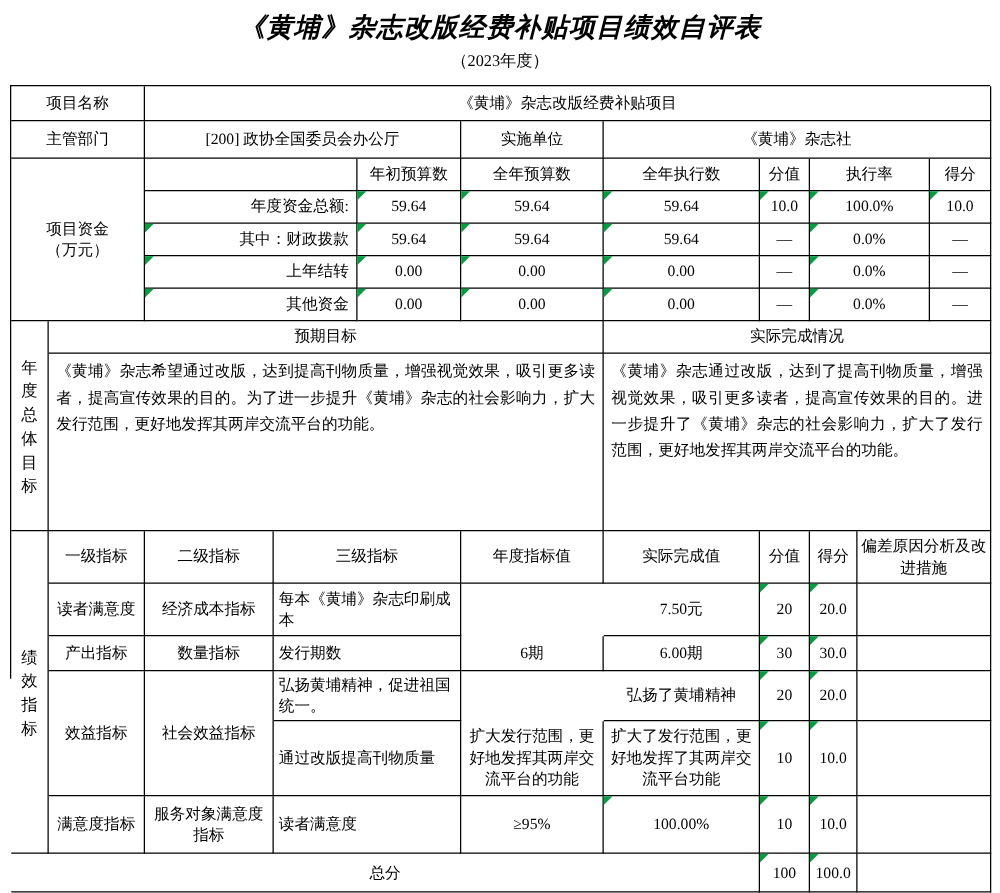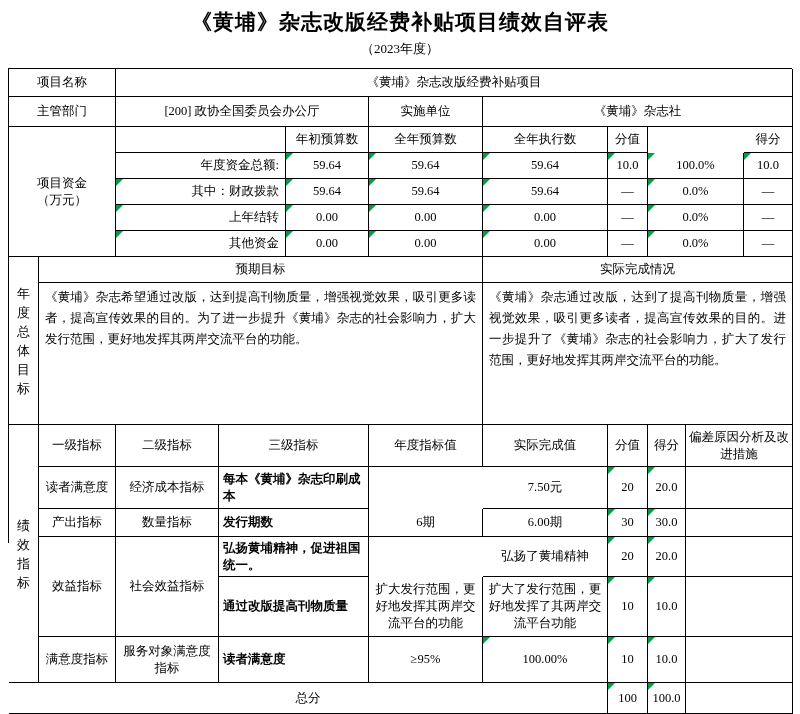--- a/index.html
+++ b/index.html
@@ -1,34 +1,34 @@
 <!DOCTYPE html>
 <html><head>
 <meta charset="utf-8">
 <style>
   * { margin:0; padding:0; box-sizing:border-box; }
   html,body { width:800px; height:714px; background:#ffffff; overflow:hidden; }
   body { font-family:"Liberation Serif", serif; color:#000; }
 
   .page-title { margin-top:8px; text-align:center; font-family:"Liberation Sans", sans-serif;
-                font-weight:bold; font-size:21px; letter-spacing:1px; }
+                font-weight:bold; font-size:21px; letter-spacing:1px;font-style:italic; }
   .page-subtitle { text-align:center; font-size:13px; margin-top:4px; }
 
   .eval-table {
     position:absolute; left:8px; top:68px; width:784px; height:475px;
     display:grid;
     grid-template-columns:30px 77px 103px 67px 83px 114px 125px 40px 38px 58px 49px;
     grid-template-rows:28px 30px 26px 26px 26px 26px 26px 26px 142px 42px 42px 28px 40px 60px 46px 31px;
     border-top:1px solid #000; border-left:1px solid #000;
     font-size:12.5px;
   }
   .c { border-right:1px solid #000; border-bottom:1px solid #000;
        display:flex; align-items:center; justify-content:center;
        text-align:center; position:relative; padding:1px 2px; line-height:17px; }
-  .cl { justify-content:flex-start; text-align:left; padding-left:4px;font-weight:bold; }
+  .cl { justify-content:flex-start; text-align:left; padding-left:4px; }
   .cr { justify-content:flex-end; text-align:right; padding-right:6px; }
   .ct { align-items:flex-start; justify-content:flex-start; text-align:left;
         padding:4px 6px; line-height:21px; text-align:justify; }
   .pre { white-space:pre-line; }
   .gm::before { content:""; position:absolute; top:0; left:0; width:0; height:0;
                 border-top:7px solid #00a040; border-right:7px solid transparent; }
   .vtext { width:14px; word-break:break-all; line-height:19px; font-size:13px; text-align:center; display:block; }
 </style>
 </head>
 <body>
@@ -47,20 +47,21 @@
   <div class="c" style="grid-area:2/7/3/12">《黄埔》杂志社</div>
 
   <div class="c pre" style="grid-area:3/1/8/3">项目资金
 （万元）</div>
 
   <div class="c" style="grid-area:3/3/4/5"></div>
   <div class="c" style="grid-area:3/5/4/6">年初预算数</div>
   <div class="c" style="grid-area:3/6/4/7">全年预算数</div>
   <div class="c" style="grid-area:3/7/4/8">全年执行数</div>
   <div class="c" style="grid-area:3/8/4/9">分值</div>
+  <div class="c" style="grid-area:3/9/4/11">执行率</div>
   <div class="c" style="grid-area:3/11/4/12">得分</div>
 
   <div class="c cr" style="grid-area:4/3/5/5">年度资金总额:</div>
   <div class="c gm" style="grid-area:4/5/5/6">59.64</div>
   <div class="c gm" style="grid-area:4/6/5/7">59.64</div>
   <div class="c gm" style="grid-area:4/7/5/8">59.64</div>
   <div class="c gm" style="grid-area:4/8/5/9">10.0</div>
   <div class="c gm" style="grid-area:4/9/5/11">100.0%</div>
   <div class="c gm" style="grid-area:4/11/5/12">10.0</div>
 

